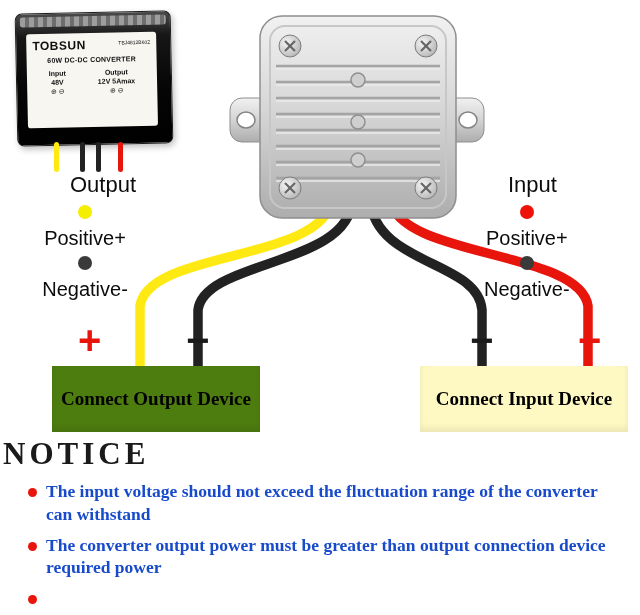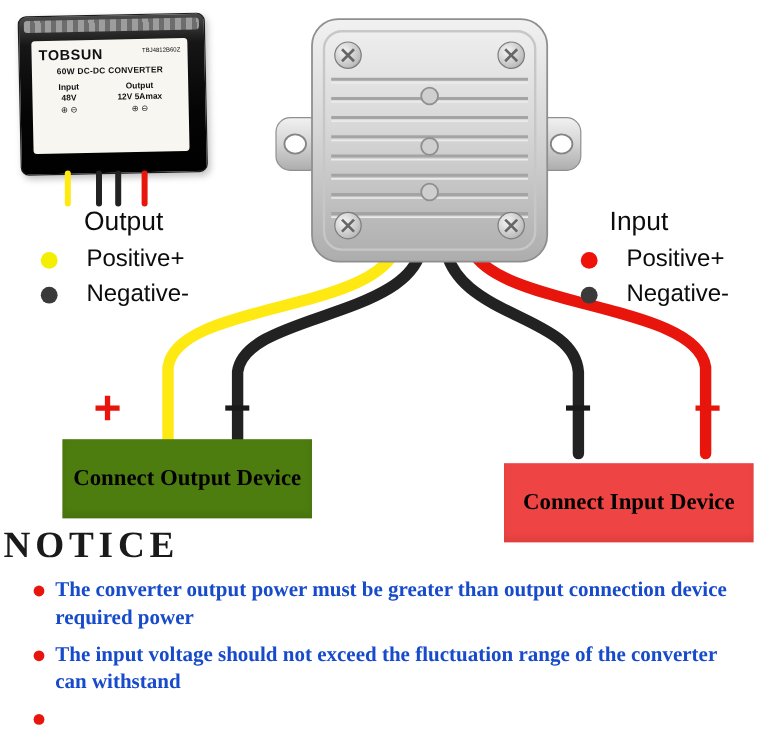--- a/index.html
+++ b/index.html
@@ -33,21 +33,21 @@
   #wires { position:absolute; left:0; top:0; z-index:1; }
   #converter { position:absolute; left:224px; top:4px; width:266px; height:242px; z-index:2; }
 
   
   .legend { position:absolute; z-index:3; }
   #legend-output { left:34px; top:172px; }
   #legend-input  { left:484px; top:172px; }
   .legend-title { font-size:22px; color:#0c0c0c; margin-bottom:7px; }
   #legend-output .legend-title { margin-left:36px; }
   #legend-input  .legend-title { margin-left:24px; }
-  .legend-row { display:flex; align-items:center; gap:24px; margin-top:6px; }
+  .legend-row { display:flex; align-items:center; gap:8px; margin-top:6px;flex-direction:column; }
   .dot { width:14px; height:14px; border-radius:50%; display:inline-block; flex:none; }
   .legend-label { font-size:20px; color:#0c0c0c; }
 
   
   .sign { position:absolute; z-index:3; font-size:40px; font-weight:bold; line-height:1;
           font-family:"Liberation Sans", sans-serif; top:320px; }
   #sign-out-plus  { left:78px; }
   #sign-out-minus { left:186px; }
   #sign-in-minus  { left:470px; }
   #sign-in-plus   { left:578px; }
@@ -206,32 +206,32 @@
   </div>
 
   <span class="sign" id="sign-out-plus" style="color: rgb(232, 21, 13);">+</span>
   <span class="sign" id="sign-out-minus" style="color: rgb(26, 26, 26);">−</span>
   <span class="sign" id="sign-in-minus" style="color: rgb(26, 26, 26);">−</span>
   <span class="sign" id="sign-in-plus" style="color: rgb(232, 21, 13);">+</span>
 
   <div class="obox" id="box-output" style="background: #4d7c0f;">
     <span class="obox-label">Connect Output Device</span>
   </div>
-  <div class="obox" id="box-input" style="background: #ef4444; margin-top: 20px;">
+  <div class="obox" id="box-input" style="background: #fef9c3;">
     <span class="obox-label">Connect Input Device</span>
   </div>
 
   <div id="notice-title">NOTICE</div>
   <div id="notes">
     <div class="note">
       <span class="bullet" style="background: rgb(232, 21, 13);"></span>
-      <span class="note-text" style="color: rgb(23, 75, 203);">The converter output power must be greater than output connection device required power</span>
+      <span class="note-text" style="color: rgb(23, 75, 203);">The input voltage should not exceed the fluctuation range of the converter can withstand</span>
     </div>
     <div class="note">
       <span class="bullet" style="background: rgb(232, 21, 13);"></span>
-      <span class="note-text" style="color: rgb(23, 75, 203);">The input voltage should not exceed the fluctuation range of the converter can withstand</span>
+      <span class="note-text" style="color: rgb(23, 75, 203);">The converter output power must be greater than output connection device required power</span>
     </div>
     <div class="note">
       <span class="bullet" style="background: rgb(232, 21, 13);"></span>
     </div>
   </div>
 
 </div>
 
 </body></html>

